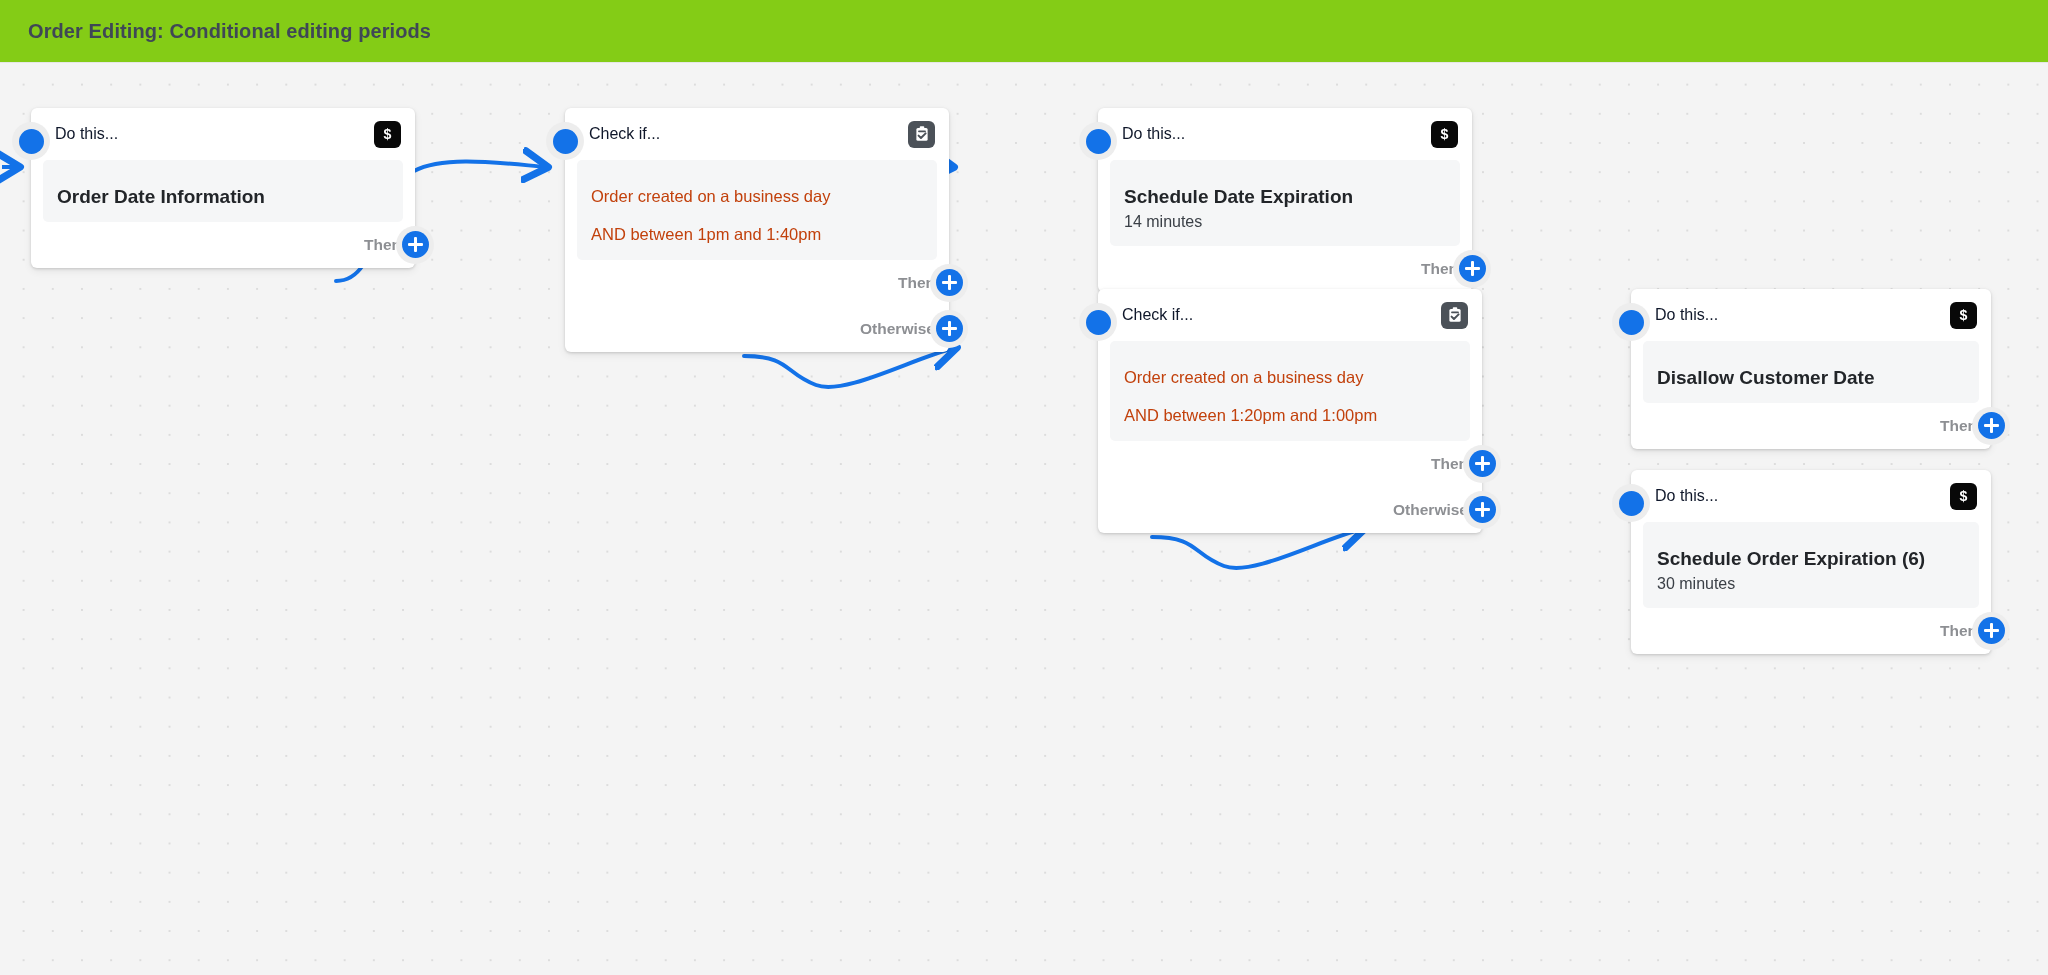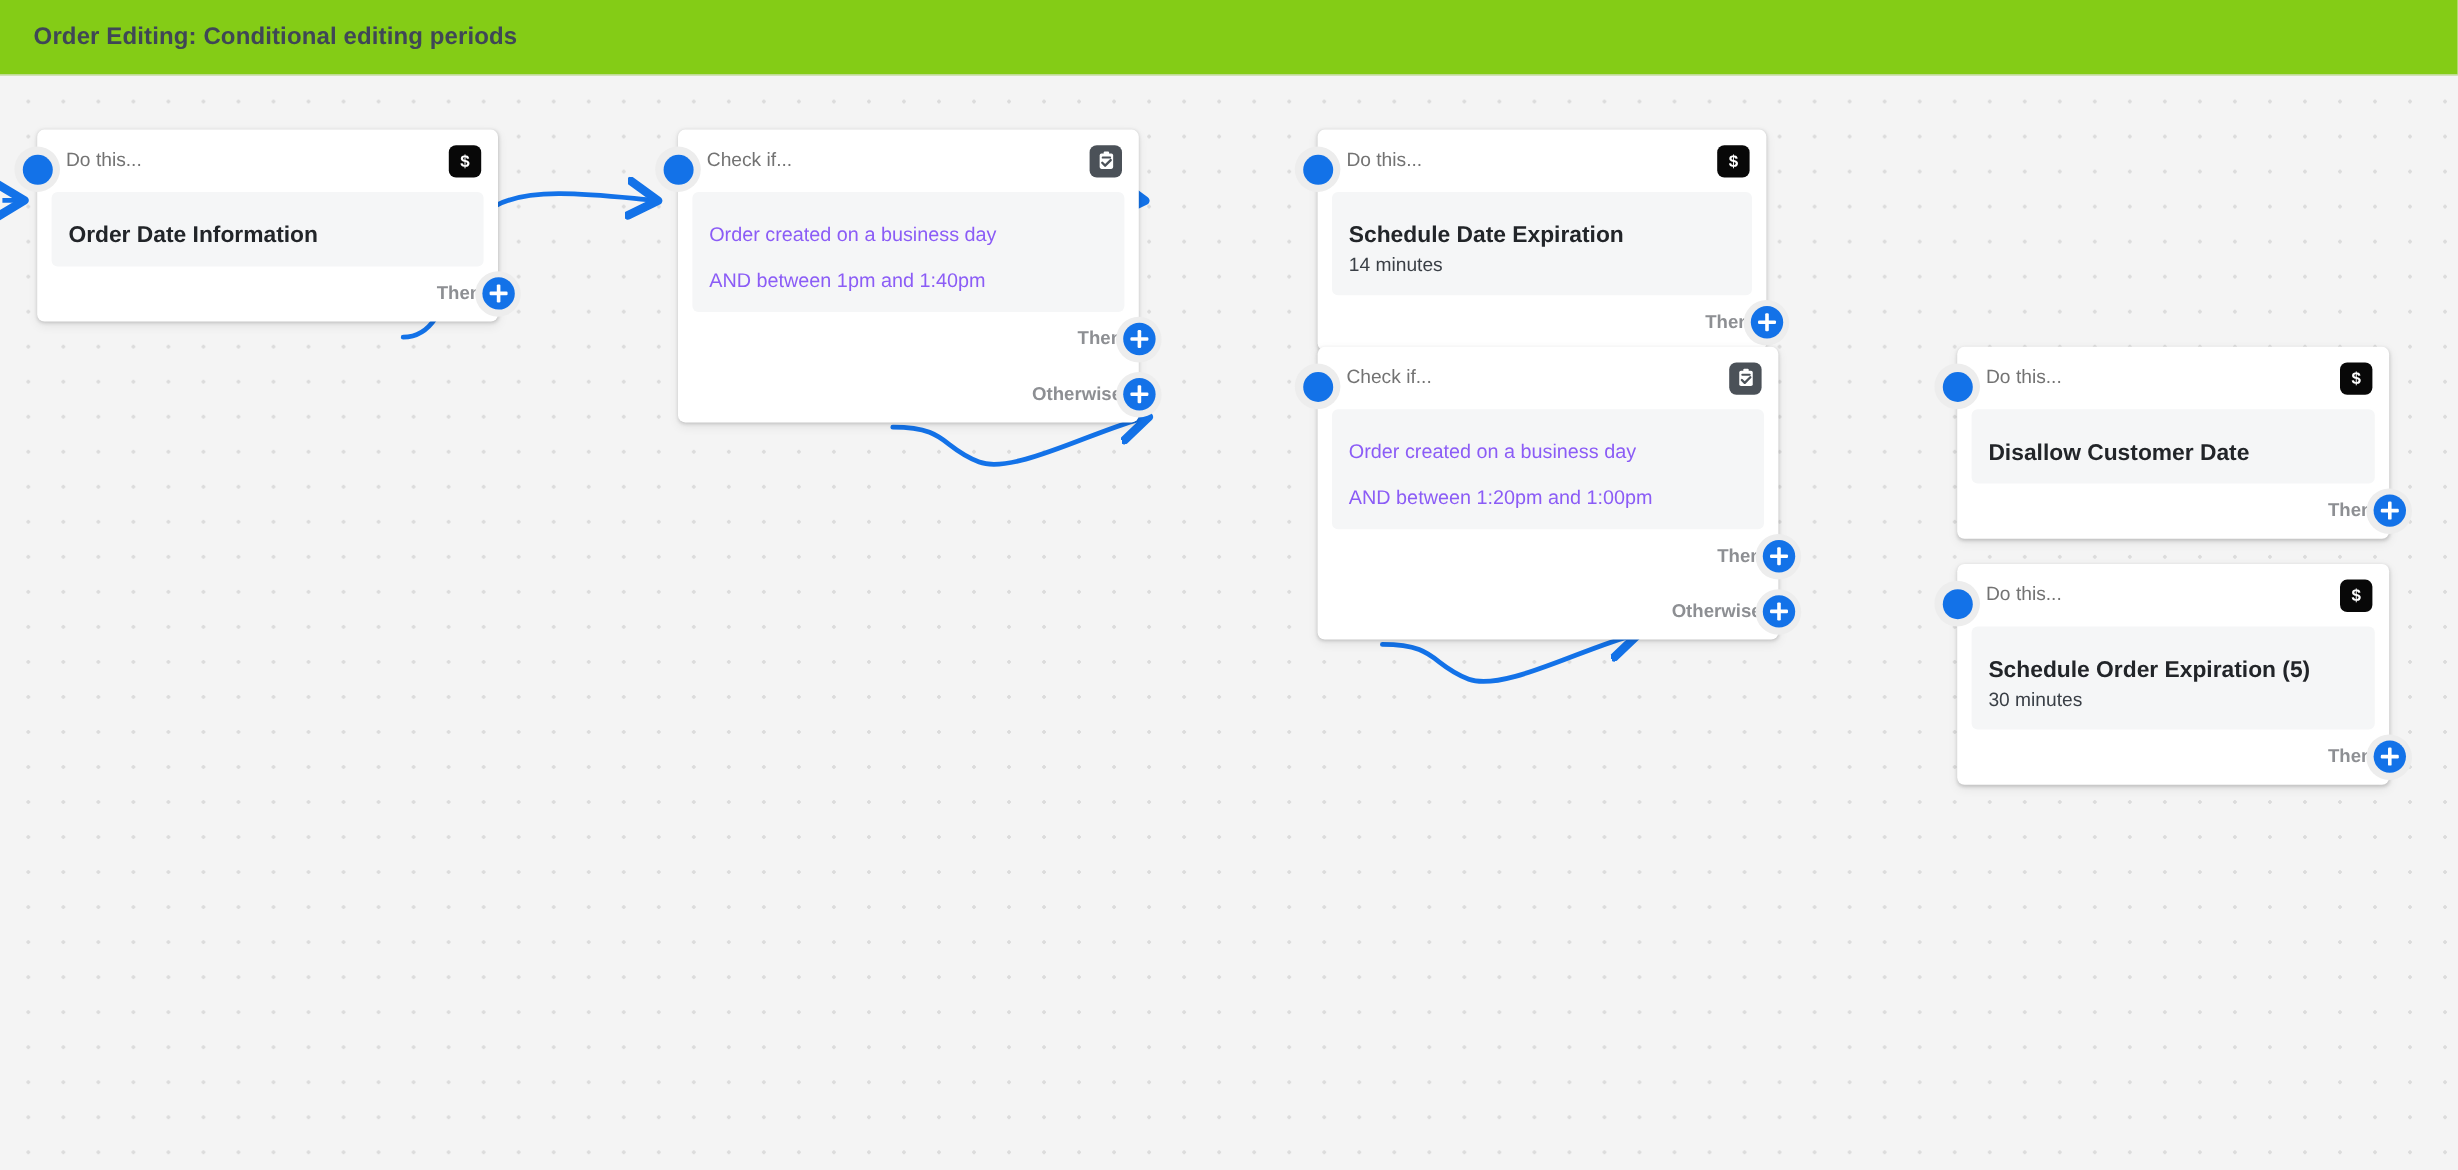--- a/index.html
+++ b/index.html
@@ -65,21 +65,21 @@
 
   .node-head {
     position: relative;
     height: 52px;
     display: flex;
     align-items: center;
     padding: 0 14px 0 24px;
   }
   .node-head .kind {
     font-size: 16px;
-    color: #737373;
+    color: #0f172a;
     flex: 1;
     white-space: nowrap;
   }
 
   .badge {
     width: 27px; height: 27px;
     border-radius: 6px;
     display: flex;
     align-items: center;
     justify-content: center;
@@ -106,21 +106,21 @@
   .node-body .sub {
     font-size: 16px;
     color: #3a3f46;
     line-height: 1.35;
     margin-top: 2px;
     white-space: nowrap;
   }
   .node-body.cond .main {
     font-weight: normal;
     font-size: 16.5px;
-    color: #8b5cf6;
+    color: #c2410c;
     line-height: 1.45;
   }
 
   .port-row {
     height: 46px;
     display: flex;
     align-items: center;
     justify-content: flex-end;
     padding-right: 14px;
     position: relative;
@@ -352,21 +352,21 @@
     </div>
     <div class="node-head">
       <span class="kind">Do this...</span>
       <span class="badge money">
         <svg width="17" height="17" viewBox="0 0 24 24">
           <text x="12" y="18.5" text-anchor="middle" font-family="Liberation Sans, sans-serif" font-size="20" font-weight="bold" fill="#ffffff">$</text>
         </svg>
       </span>
     </div>
     <div class="node-body">
-      <div class="main">Schedule Order Expiration (5)</div>
+      <div class="main">Schedule Order Expiration (6)</div>
       <div class="sub">30 minutes</div>
     </div>
     <div class="port-row">
       <span class="port-label">Then</span>
       <span class="plus" style="top:4px;">
         <i></i>
       </span>
     </div>
   </div>
 

